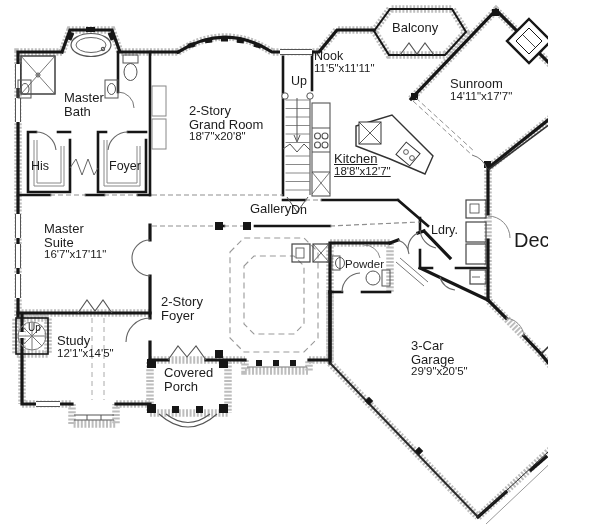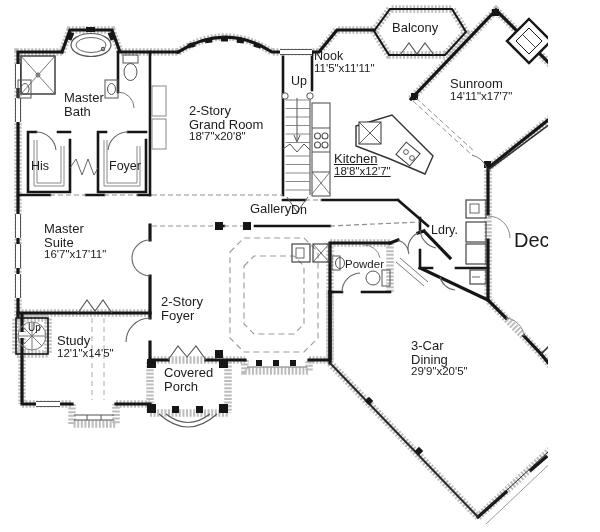--- a/index.html
+++ b/index.html
@@ -354,21 +354,21 @@
 
   <div class="lbl" style="left:28px;top:323px;font-size:10px;">Up</div>
 
   <div class="lbl" style="left:57px;top:334px;">
     <div class="rm">Study</div>
     <div class="dim">12'1"x14'5"</div>
   </div>
 
   <div class="lbl" style="left:411px;top:339px;">
     <div class="rm">3-Car</div>
-    <div class="rm">Dining</div>
+    <div class="rm">Garage</div>
     <div class="dim">29'9"x20'5"</div>
   </div>
 
   <div class="lbl" style="left:164px;top:366px;">
     <div class="rm">Covered</div>
     <div class="rm">Porch</div>
   </div>
 
 </div>
 

